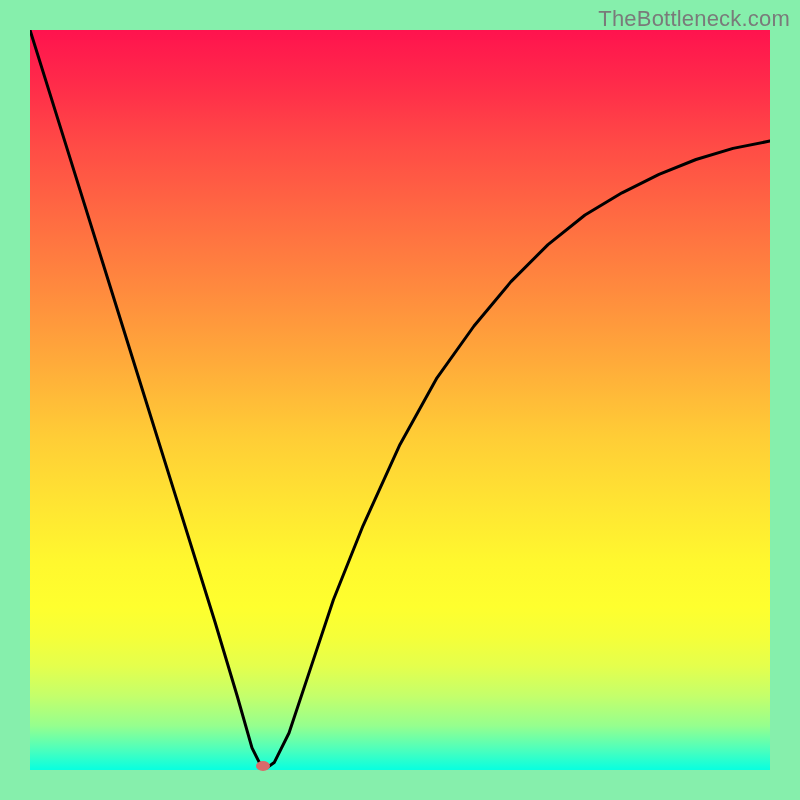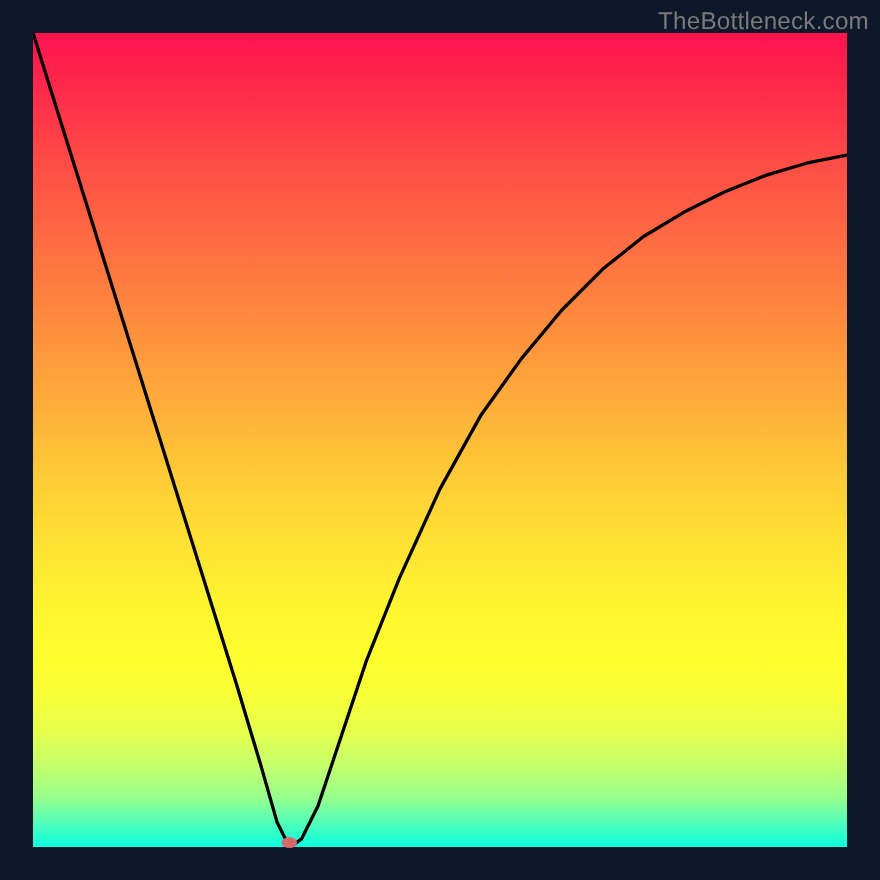--- a/index.html
+++ b/index.html
@@ -10,21 +10,21 @@
     background: #000;
     overflow: hidden;
     font-family: Arial, Helvetica, sans-serif;
   }
   .frame {
     position: absolute;
     left: 0;
     top: 0;
     width: 800px;
     height: 800px;
-    background: #0f172a;
+    background: #86efac;
   }
   .plot-area {
     position: absolute;
     left: 30px;
     top: 30px;
     width: 740px;
     height: 740px;
     background: linear-gradient(to bottom,
       #ff134e 0%,
       #ff2a4a 7%,

